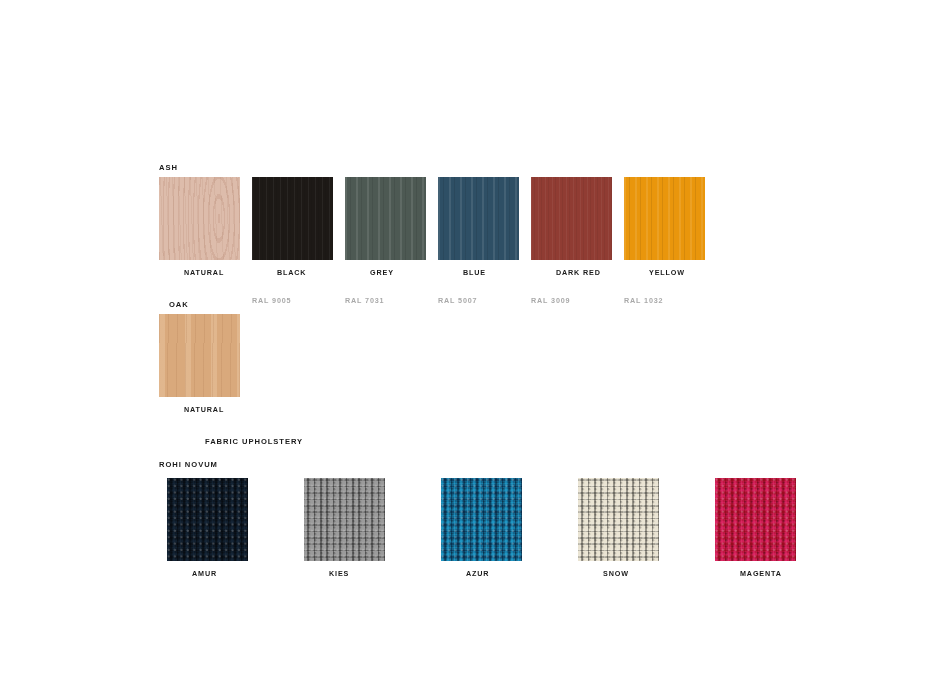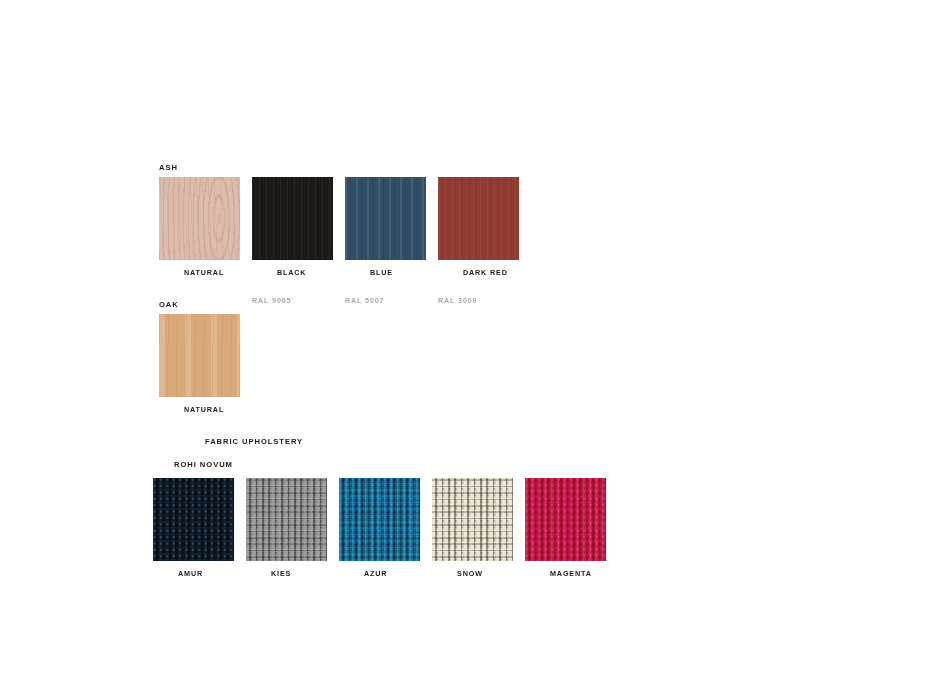--- a/index.html
+++ b/index.html
@@ -199,51 +199,65 @@
         <div class="swatch-label">NATURAL</div>
       </div>
       <div class="swatch-cell">
         <div class="swatch" style="background: rgb(29, 25, 22);">
           <div class="grain-v"></div>
         </div>
         <div class="swatch-label">BLACK</div>
         <div class="swatch-sublabel">RAL 9005</div>
       </div>
       <div class="swatch-cell">
+        <div class="swatch" style="background: rgb(77, 89, 83);">
+          <div class="grain-v2"></div>
+        </div>
+        <div class="swatch-label">GREY</div>
+        <div class="swatch-sublabel">RAL 7031</div>
+      </div>
+      <div class="swatch-cell">
         <div class="swatch" style="background: rgb(46, 79, 101);">
           <div class="grain-v2"></div>
         </div>
         <div class="swatch-label">BLUE</div>
         <div class="swatch-sublabel">RAL 5007</div>
       </div>
       <div class="swatch-cell">
         <div class="swatch" style="background: rgb(144, 60, 51);">
           <div class="grain-v"></div>
         </div>
         <div class="swatch-label">DARK RED</div>
         <div class="swatch-sublabel">RAL 3009</div>
       </div>
+      <div class="swatch-cell">
+        <div class="swatch" style="background: rgb(233, 150, 12);">
+          <div class="grain-v2"></div>
+        </div>
+        <div class="swatch-label">YELLOW</div>
+        <div class="swatch-sublabel">RAL 1032</div>
+      </div>
     </div>
 
-  <div class="heading" style="left:159px; top:300px;">OAK</div>
+  <div class="heading" style="left:169px; top:300px;">OAK</div>
 
   <div class="swatch-row" id="row-oak" style="left:159px; top:314px;">
       <div class="swatch-cell">
         <div class="swatch" style="background: rgb(217, 169, 124);">
           <div class="grain-oak"></div>
         </div>
         <div class="swatch-label">NATURAL</div>
       </div>
     </div>
 
   <div class="heading" style="left:159px; top:437px;padding-left:46px;">FABRIC UPHOLSTERY</div>
 
-  <div class="heading" style="left:174px; top:460px;">ROHI NOVUM</div>
-
-  <div class="swatch-row" id="row-fabric" style="left:153px; top:478px;">
+  <div class="heading" style="left:159px; top:460px;">ROHI NOVUM</div>
+
+  <div class="swatch-row" id="row-fabric" style="left:167px; top:478px;gap:44px;">
       <div class="swatch-cell">
         <div class="swatch" style="background: rgb(13, 24, 36);">
           <div class="weave"></div>
           <div class="weave-dots"></div>
         </div>
         <div class="swatch-label">AMUR</div>
       </div>
       <div class="swatch-cell">
         <div class="swatch" style="background: rgb(155, 155, 155);">
           <div class="weave weave-light"></div>

